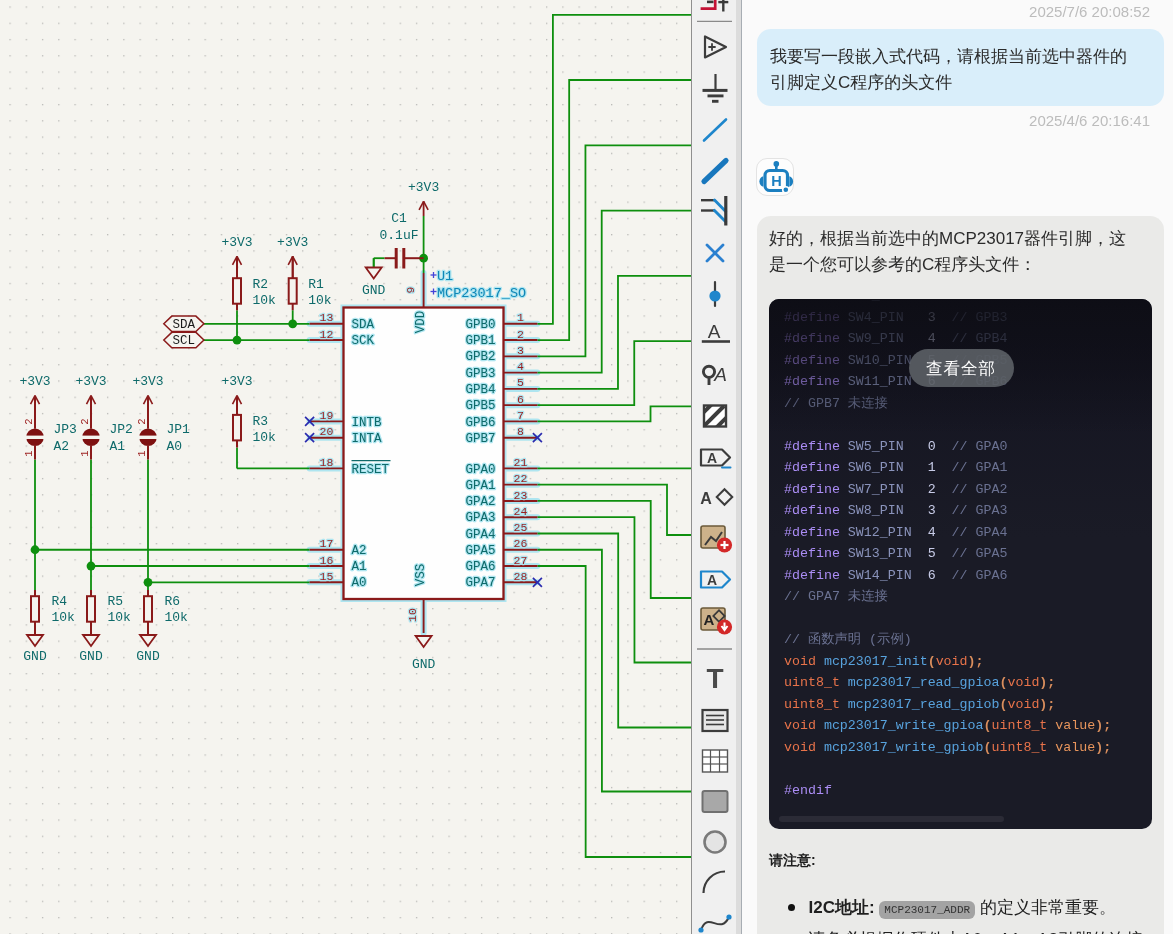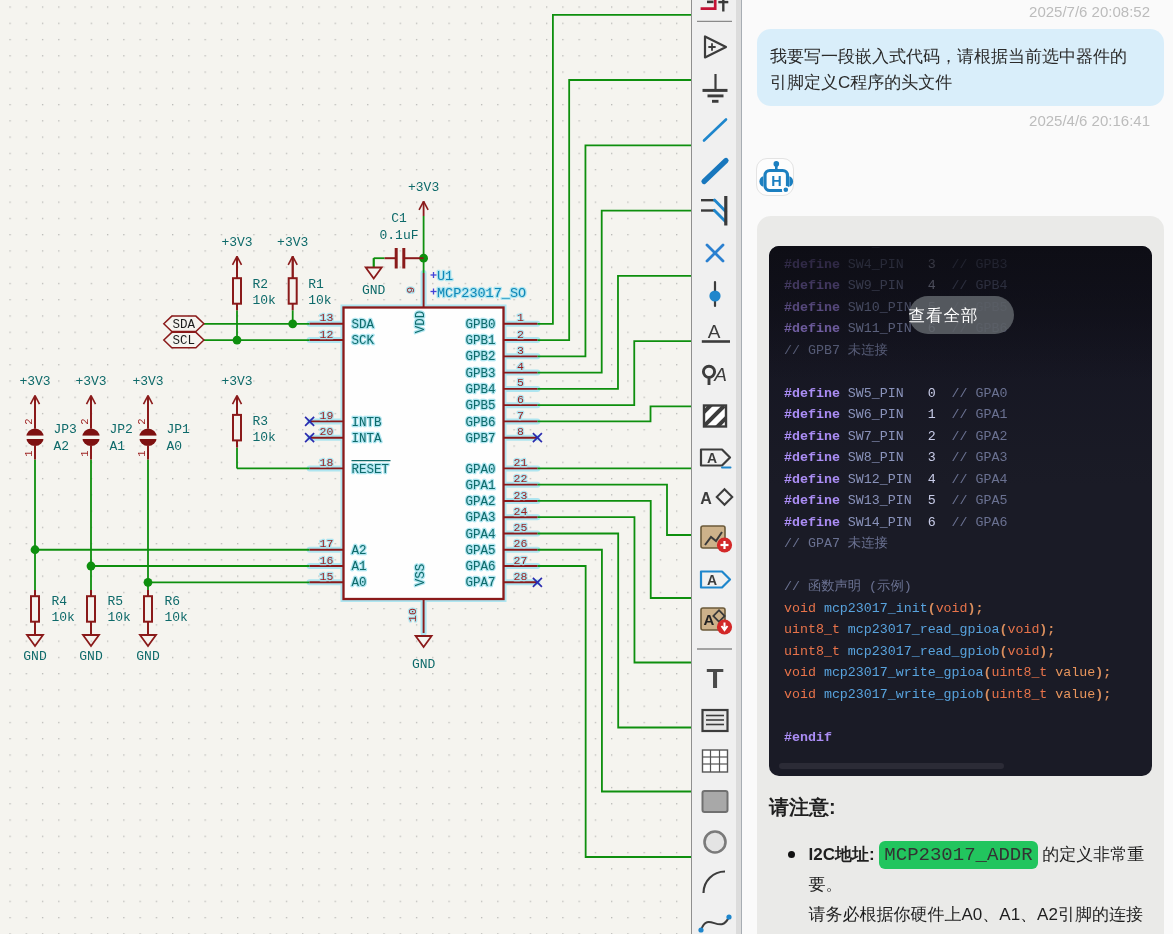--- a/index.html
+++ b/index.html
@@ -9,27 +9,27 @@
 #panel{position:absolute;left:740.5px;top:0;width:432.5px;height:934px;background:#fafafa;border-left:1.5px solid #a7adb3}
 .ts{position:absolute;right:23px;font-size:15px;color:#bcbcbc;white-space:nowrap}
 .bub{position:absolute;left:15.5px;width:407px;border-radius:14px;font-size:17px;line-height:25.5px;color:#2b2b2b}
 #ub{top:29px;background:#d9eefa;padding:15px 30px 11px 13px;height:77px}
 #ab{top:215.5px;background:#eaeae8;padding:10px 12px;height:900px;line-height:26.5px}
 #av{position:absolute;left:14.5px;top:158px;width:38px;height:38px;background:#fdfdfd;border:1px solid #e3e3e3;border-radius:11px}
 #code{position:relative;margin-top:20px;width:383px;height:530.5px;border-radius:10px;background:linear-gradient(180deg,#131320 0%,#1a1b26 45%);overflow:hidden;color:#a9b1d6}
 #code pre{font-family:'Liberation Mono',monospace;font-size:13.3px;line-height:21.5px;margin:-13.45px 0 0 15px;letter-spacing:0}
 #fade{position:absolute;left:0;top:0;width:100%;height:135px;background:linear-gradient(180deg,rgba(13,13,20,.88) 0%,rgba(13,13,20,.55) 45%,rgba(13,13,20,0) 100%)}
 #sb{position:absolute;left:10px;bottom:7px;width:225px;height:6px;border-radius:3px;background:#2b2b36}
-#btn{position:absolute;left:139.5px;top:50px;width:105px;height:38.5px;border-radius:19.5px;background:rgba(93,98,104,.88);color:#fff;font-size:16.5px;line-height:38.5px;letter-spacing:1px}
-.kd{color:#ab8df5;font-weight:bold} .id{color:#8a93bb} .nu{color:#c8cce8} .cm{color:#6a7191}
+#btn{position:absolute;left:139.5px;top:50px;width:105px;height:38.5px;border-radius:19.5px;background:rgba(93,98,104,.88);color:#fff;font-size:16.5px;text-align:center;line-height:38.5px;letter-spacing:1px}
+.kd{color:#ab8df5;font-weight:normal} .id{color:#8a93bb} .nu{color:#c8cce8} .cm{color:#6a7191}
 .ty{color:#e8734a;font-weight:normal} .fn{color:#58a3de;font-weight:normal} .pu{color:#d98e5d;font-weight:bold} .va{color:#e8955c;font-weight:normal}
-#note{margin-top:18px;font-size:20px;font-weight:bold;color:#1f1f1f}
+#note{margin-top:18px;font-size:14px;font-weight:bold;color:#1f1f1f}
 #li1{margin-top:19px;padding-left:39.5px;position:relative;font-size:17px;line-height:30px;color:#1f1f1f}
 #li1::before{content:'';position:absolute;left:18.5px;top:11px;width:7px;height:7px;border-radius:50%;background:#111}
-.chip{font-family:'Liberation Mono',monospace;font-size:19px;background:#22c55e;border-radius:6px;padding:3px 5px;color:#333}
+.chip{font-family:'Liberation Mono',monospace;font-size:11px;background:#a3a3a3;border-radius:6px;padding:3px 5px;color:#333}
 </style></head>
 <body>
 <div id="canvas"><svg width="691" height="934" viewBox="0 0 691 934">
       <defs>
         <pattern id="g" width="16.26" height="16.26" patternUnits="userSpaceOnUse" x="9.4" y="6.4">
           <rect width="1.3" height="1.3" fill="#b9b9b6"></rect>
         </pattern>
       </defs>
       <rect width="691" height="934" fill="#f5f4ef"></rect>
       <rect width="691" height="934" fill="url(#g)"></rect>
@@ -380,20 +380,21 @@
  <div id="av"><svg width="38" height="38" viewBox="0 0 38 38">
    <rect x="8" y="11.5" width="22.5" height="20" rx="4.8" fill="none" stroke="#1b7fc0" stroke-width="3.2"></rect>
    <circle cx="19.3" cy="4.9" r="2.8" fill="#1b7fc0"></circle>
    <line x1="19.3" y1="6.5" x2="19.3" y2="11.5" stroke="#1b7fc0" stroke-width="2.6"></line>
    <path d="M6.2 17.2 a5.6 5.6 0 0 0 0 10.6 z" fill="#1b7fc0"></path>
    <path d="M32.3 17.2 a5.6 5.6 0 0 1 0 10.6 z" fill="#1b7fc0"></path>
    <text x="19.4" y="26.6" style="font-family:'Liberation Sans',sans-serif;font-size:14.5px;font-weight:bold;fill:#1b7fc0;text-anchor:middle">H</text>
    <circle cx="28.8" cy="30.8" r="3.1" fill="#1b7fc0" stroke="#fdfdfd" stroke-width="1.6"></circle>
  </svg></div>
  <div class="bub" id="ab">
+  <div style="width:364px">好的，根据当前选中的MCP23017器件引脚，这是一个您可以参考的C程序头文件：</div>
   <div id="code">
         <pre><span class="kd">#define</span> <span class="id">SW3_PIN</span>   <span class="nu">2</span>  <span class="cm">// GPB2</span>
 <span class="kd">#define</span> <span class="id">SW4_PIN</span>   <span class="nu">3</span>  <span class="cm">// GPB3</span>
 <span class="kd">#define</span> <span class="id">SW9_PIN</span>   <span class="nu">4</span>  <span class="cm">// GPB4</span>
 <span class="kd">#define</span> <span class="id">SW10_PIN</span>  <span class="nu">5</span>  <span class="cm">// GPB5</span>
 <span class="kd">#define</span> <span class="id">SW11_PIN</span>  <span class="nu">6</span>  <span class="cm">// GPB6</span>
 <span class="cm">// GPB7 未连接</span>
 
 <span class="kd">#define</span> <span class="id">SW5_PIN</span>   <span class="nu">0</span>  <span class="cm">// GPA0</span>
 <span class="kd">#define</span> <span class="id">SW6_PIN</span>   <span class="nu">1</span>  <span class="cm">// GPA1</span>

